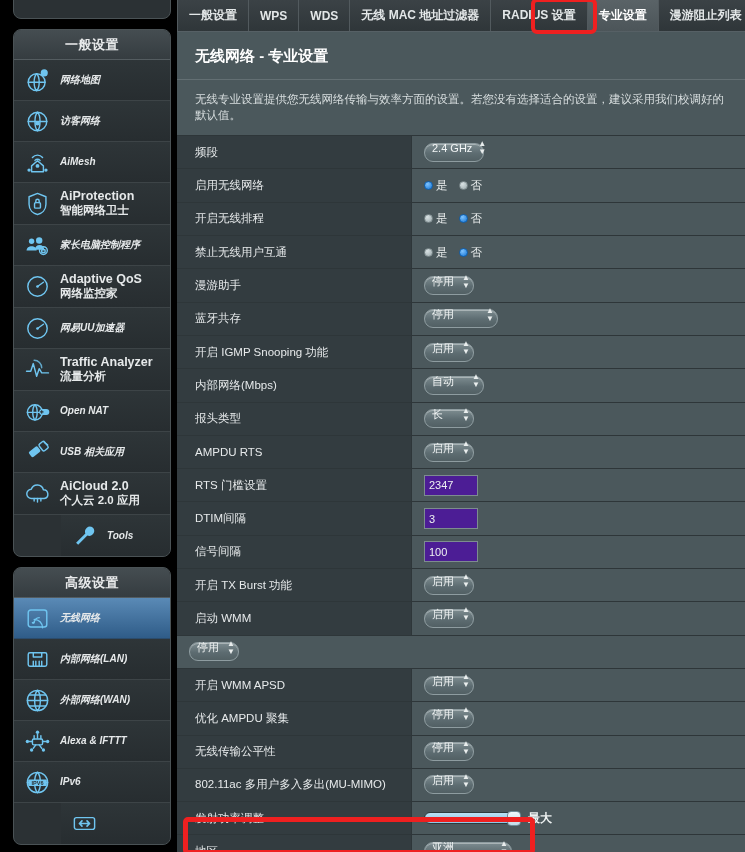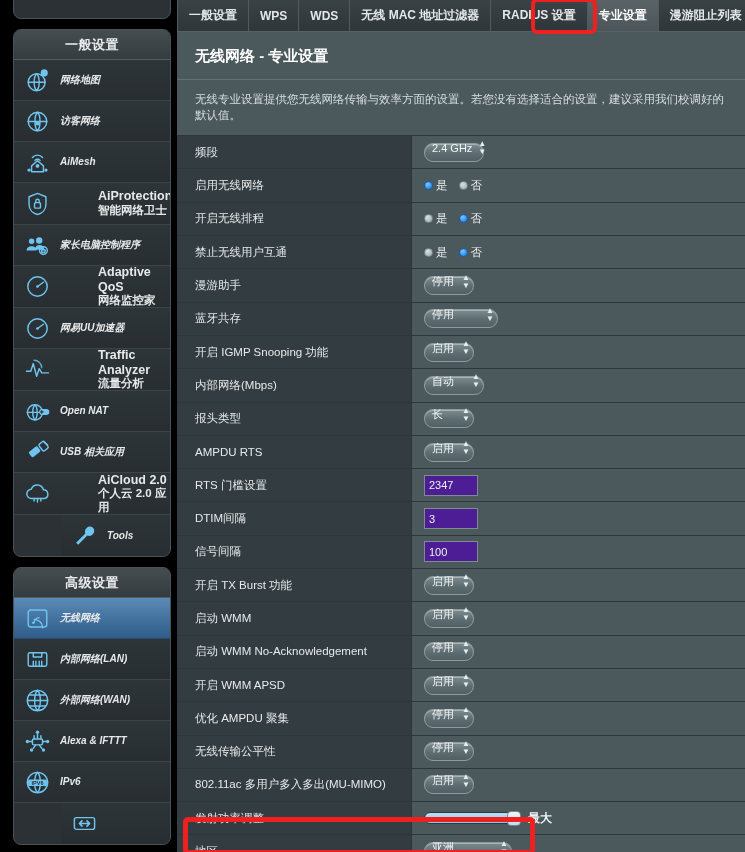--- a/index.html
+++ b/index.html
@@ -34,21 +34,21 @@
   }
   .side-item {
     display: flex; align-items: center;
     height: 41px;
     padding-left: 9px;
     border-bottom: 1px solid #3d4447;
     background: linear-gradient(#2e3538,#272d30);
     color: #e6e9ea;
   }
   .side-item:last-child { border-bottom: none; margin-left: 47px; }
-  .side-item.tall { height: 42px; gap: 38px; }
+  .side-item.tall { height: 42px; }
   .side-item.active {
     background: linear-gradient(#5a8ab6,#2f5c88);
     border-bottom: 1px solid #2b4c6d;
   }
   .side-ico {
     width: 29px; height: 29px; margin-right: 8px;
     flex: 0 0 29px;
     display: flex; align-items: center; justify-content: center;
   }
   .side-ico svg { display:block; }
@@ -597,21 +597,20 @@
               <div class="sel w-sm">
                 <span class="txt">启用</span>
                 <span class="arr">
                   <i>▲</i>
                   <i>▼</i>
                 </span>
               </div>
             </div>
           </div>
           <div class="srow">
-            <div class="lbl">启动 WMM No-Acknowledgement</div>
             <div class="val">
               <div class="sel w-sm">
                 <span class="txt">停用</span>
                 <span class="arr">
                   <i>▲</i>
                   <i>▼</i>
                 </span>
               </div>
             </div>
           </div>

